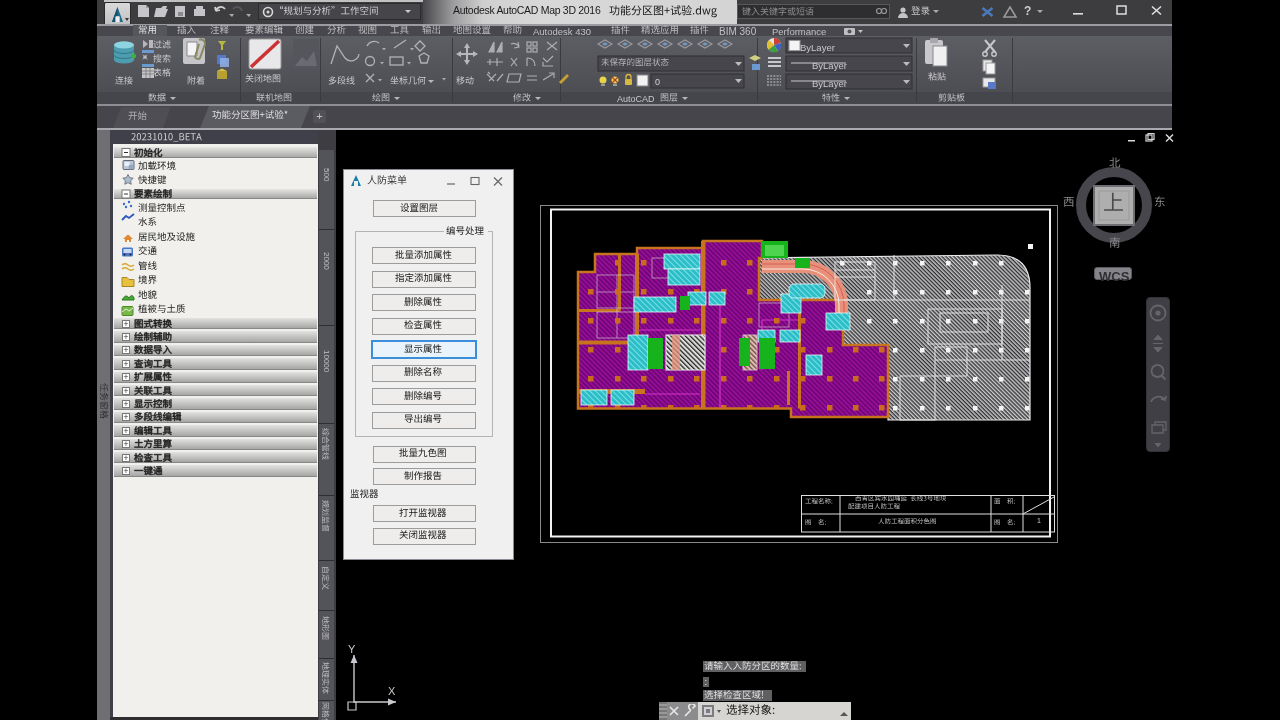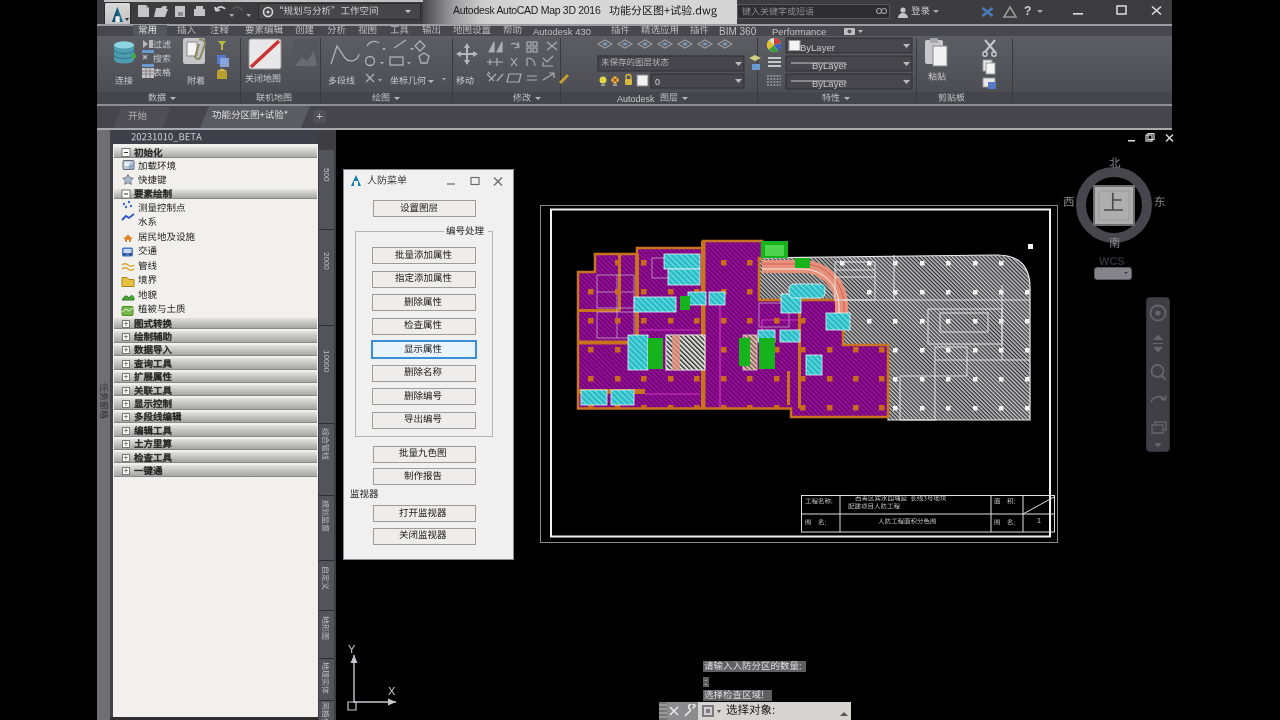--- a/index.html
+++ b/index.html
@@ -709,21 +709,21 @@
     </g>
   </svg>
 <div class="abs" style="left:394px;top:97px;width:0;height:0;border:3px solid transparent;border-top-color:#b8b8bc"></div>
 <svg style="position:absolute;left:513px;top:93px" width="20" height="12">
     <g transform="translate(0,7.740000) scale(0.009000,-0.009000)" fill="#c8c8ca">
       <use href="#g4FEE" x="0"></use>
       <use href="#g6539" x="1000"></use>
     </g>
   </svg>
 <div class="abs" style="left:535px;top:97px;width:0;height:0;border:3px solid transparent;border-top-color:#b8b8bc"></div>
-<div class="abs" style="left:617px;top:93.5px;color:#c8c8ca;font-size:9px">Autodesk</div>
+<div class="abs" style="left:617px;top:93.5px;color:#c8c8ca;font-size:9px">AutoCAD</div>
 <svg style="position:absolute;left:660px;top:93px" width="20" height="12">
     <g transform="translate(0,7.740000) scale(0.009000,-0.009000)" fill="#c8c8ca">
       <use href="#g56FE" x="0"></use>
       <use href="#g5C42" x="1000"></use>
     </g>
   </svg>
 <div class="abs" style="left:682px;top:97px;width:0;height:0;border:3px solid transparent;border-top-color:#b8b8bc"></div>
 <svg style="position:absolute;left:822px;top:93px" width="20" height="12">
     <g transform="translate(0,7.740000) scale(0.009000,-0.009000)" fill="#c8c8ca">
       <use href="#g7279" x="0"></use>
@@ -1360,21 +1360,21 @@
     <g transform="translate(0,9.890000) scale(0.011500,-0.011500)" fill="#8f8f93">
       <use href="#g4E1C" x="0"></use>
     </g>
   </svg>
 <svg style="position:absolute;left:1109px;top:237px" width="13" height="15">
     <g transform="translate(0,9.890000) scale(0.011500,-0.011500)" fill="#8f8f93">
       <use href="#g5357" x="0"></use>
     </g>
   </svg>
 <div class="abs" style="left:1094px;top:267px;width:38px;height:13px;background:#84848a;border-radius:3px;border:1px solid #5a5a60"></div>
-<div class="abs" style="left:1099px;top:255px;color:#2e2e33;font-size:11px;font-weight:bold">WCS</div>
+<div class="abs" style="left:1099px;top:269px;color:#2e2e33;font-size:13px;font-weight:bold">WCS</div>
 <div class="abs" style="left:1124px;top:272px;width:0;height:0;border:2.5px solid transparent;border-top-color:#3a3a3e"></div>
 
 <div class="abs" style="left:1146px;top:297px;width:24px;height:155px;background:#3f3f45;border-radius:4px;border:1px solid #323237"></div>
 <svg class="abs" style="left:1146px;top:297px" width="24" height="155">
 <circle cx="12" cy="16" r="7.5" fill="none" stroke="#64646a" stroke-width="1.8"></circle>
     <circle cx="12" cy="16" r="2.6" fill="#64646a"></circle>
 <path d="M12 38 l-4 4.5 h8 z M12 55 l4 -4.5 h-8 z M7 46.5 h10" stroke="#64646a" fill="#64646a" stroke-width="1"></path>
 <circle cx="11.5" cy="74" r="6" fill="none" stroke="#64646a" stroke-width="1.8"></circle>
     <path d="M15.5 78.5 l4 4" stroke="#64646a" stroke-width="2.2"></path>
 <path d="M5 105 a8 8 0 0 1 14 -2 m1 -4 l-1 4 l-4 -1" stroke="#64646a" fill="none" stroke-width="1.8"></path>

